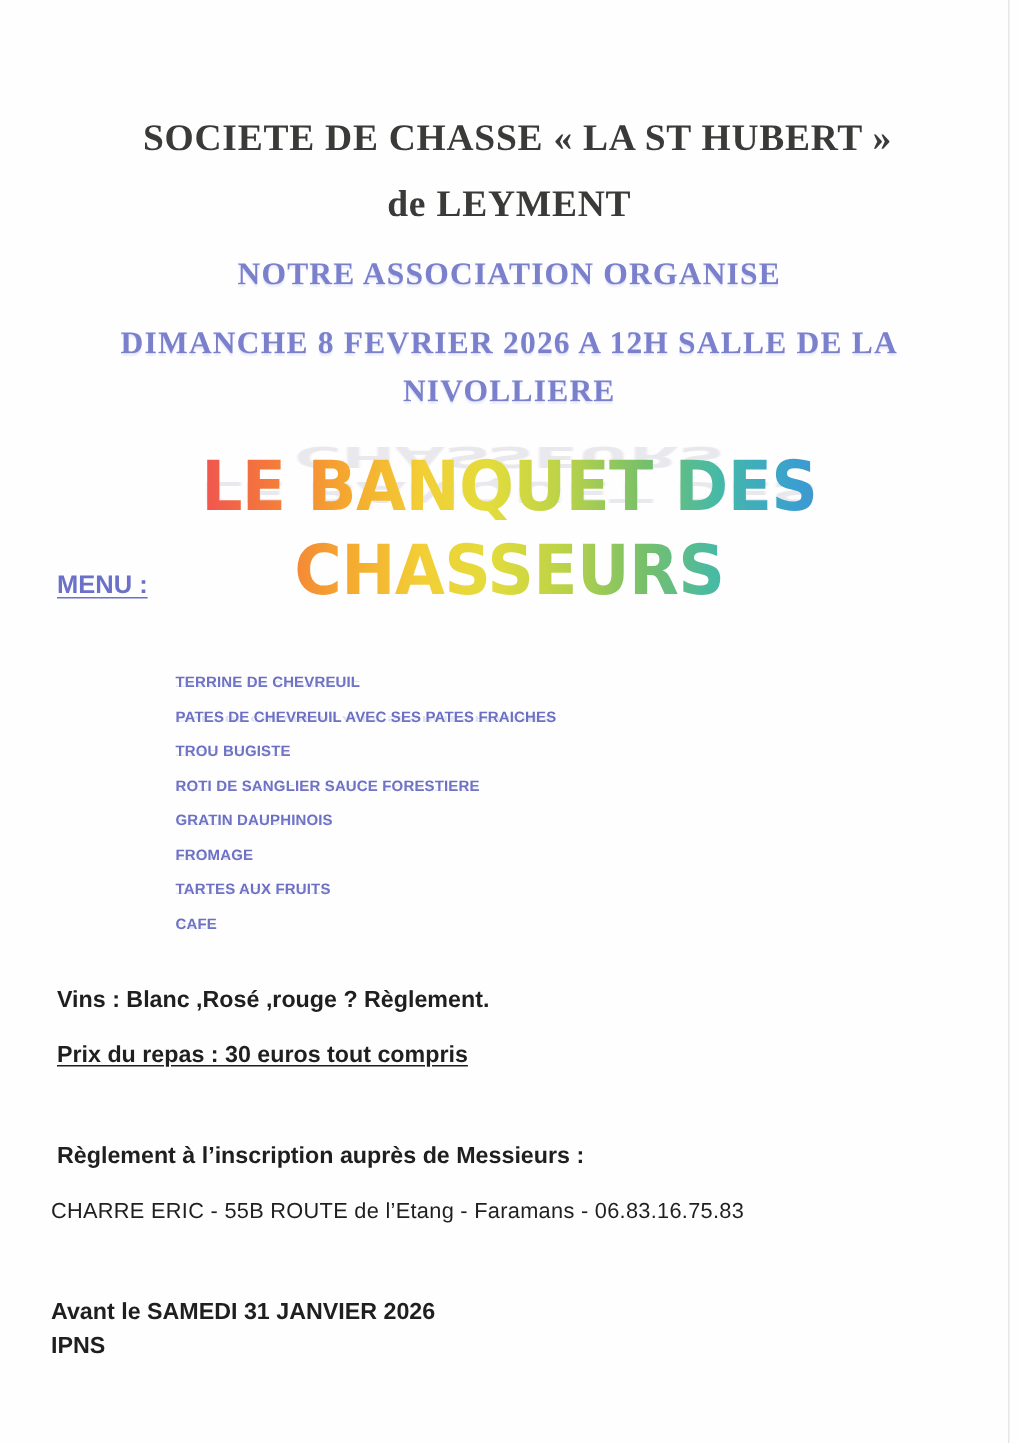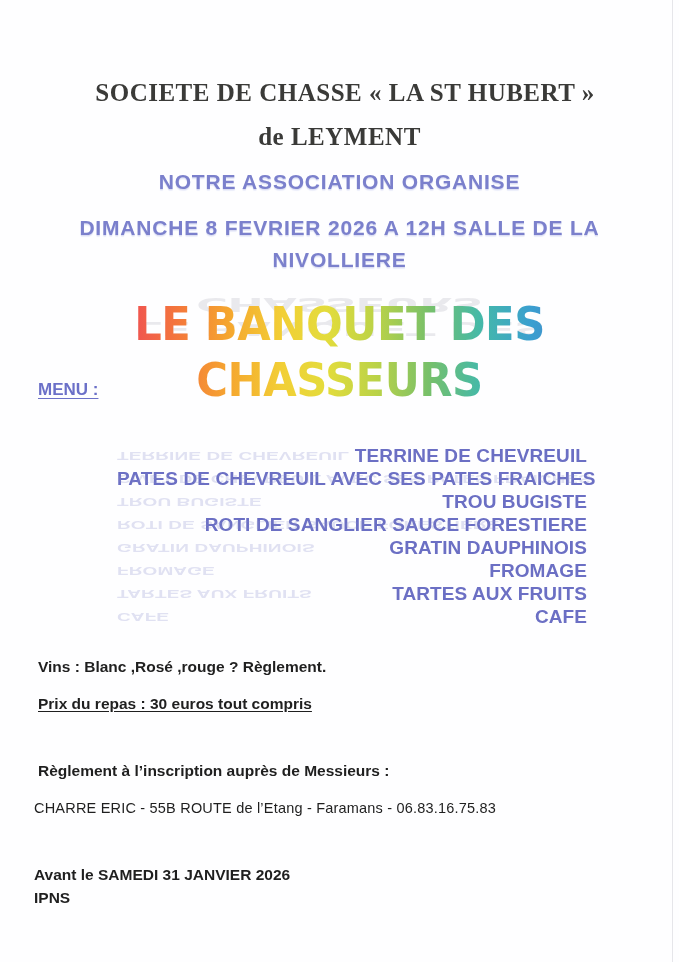--- a/index.html
+++ b/index.html
@@ -44,21 +44,21 @@
   }
   #assoc-line2 {
     position: absolute;
     left: 0; right: 0;
     top: 123px;
     font-size: 25px;
   }
 
   
   .purple-head {
-    font-family: Liberation Sans, sans-serif;
+    font-family: Liberation Serif, serif;
     font-weight: bold;
     color: #7b80cc;
     text-align: center;
     letter-spacing: 0.8px;
     text-shadow: 0 1px 0 #dcdef3, 0 2px 1px #eceefb;
   }
   #organise-line {
     position: absolute;
     left: 0; right: 0;
     top: 170px;
@@ -143,26 +143,25 @@
   #menu-list {
     position: absolute;
     left: 117px;
     top: 444px;
     width: 470px;
   }
   #menu-list .menu-item {
     position: relative;
     font-family: "Liberation Sans", sans-serif;
     font-weight: bold;
-    font-size: 19px;
+    font-size: 10px;
     line-height: 23px;
     letter-spacing: 0.1px;
     color: #6b6fc4;
     white-space: nowrap;
-    text-align: right;
   }
   #menu-list .menu-item::after {
     content: attr(data-echo);
     position: absolute;
     left: 0;
     top: 18px;
     color: rgba(140,144,205,0.26);
     transform: scaleY(-0.55);
     transform-origin: top left;
     filter: blur(0.3px);

